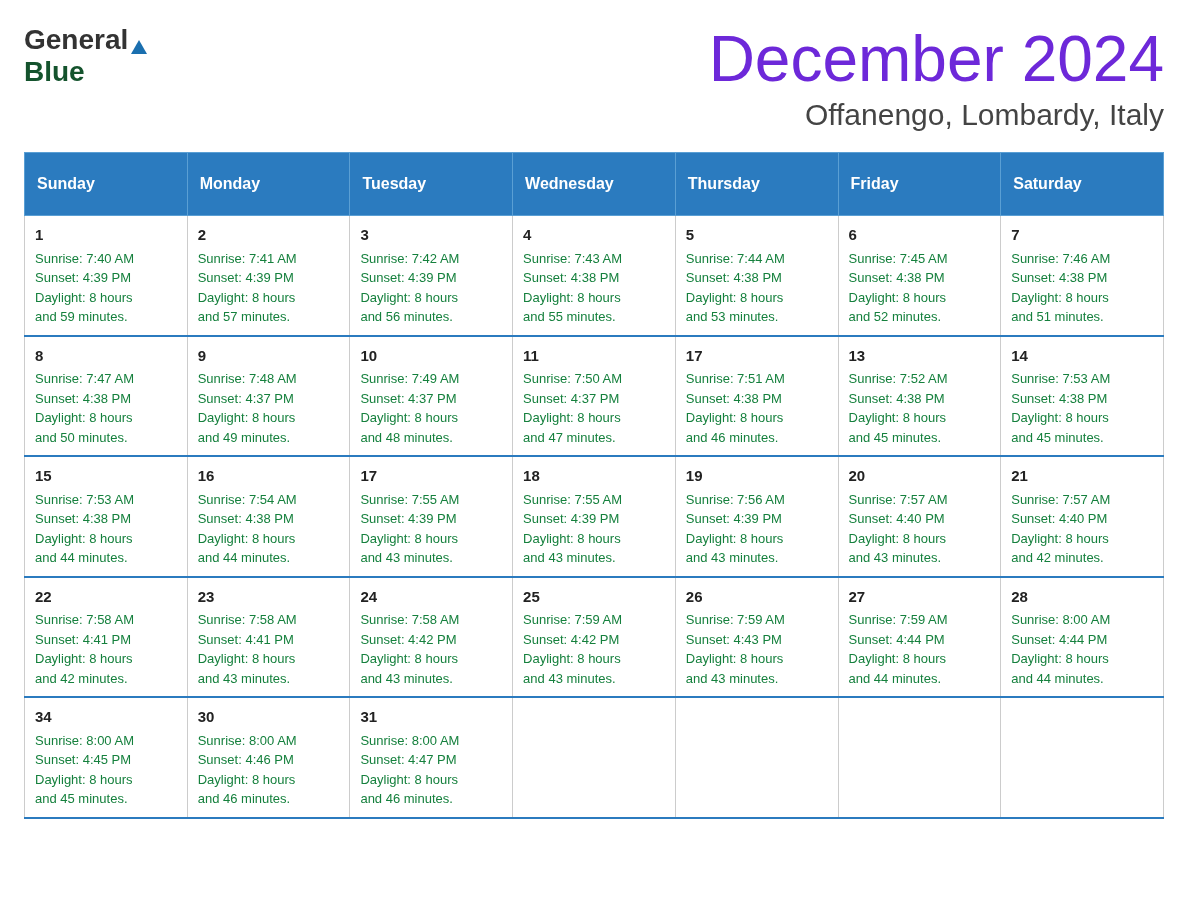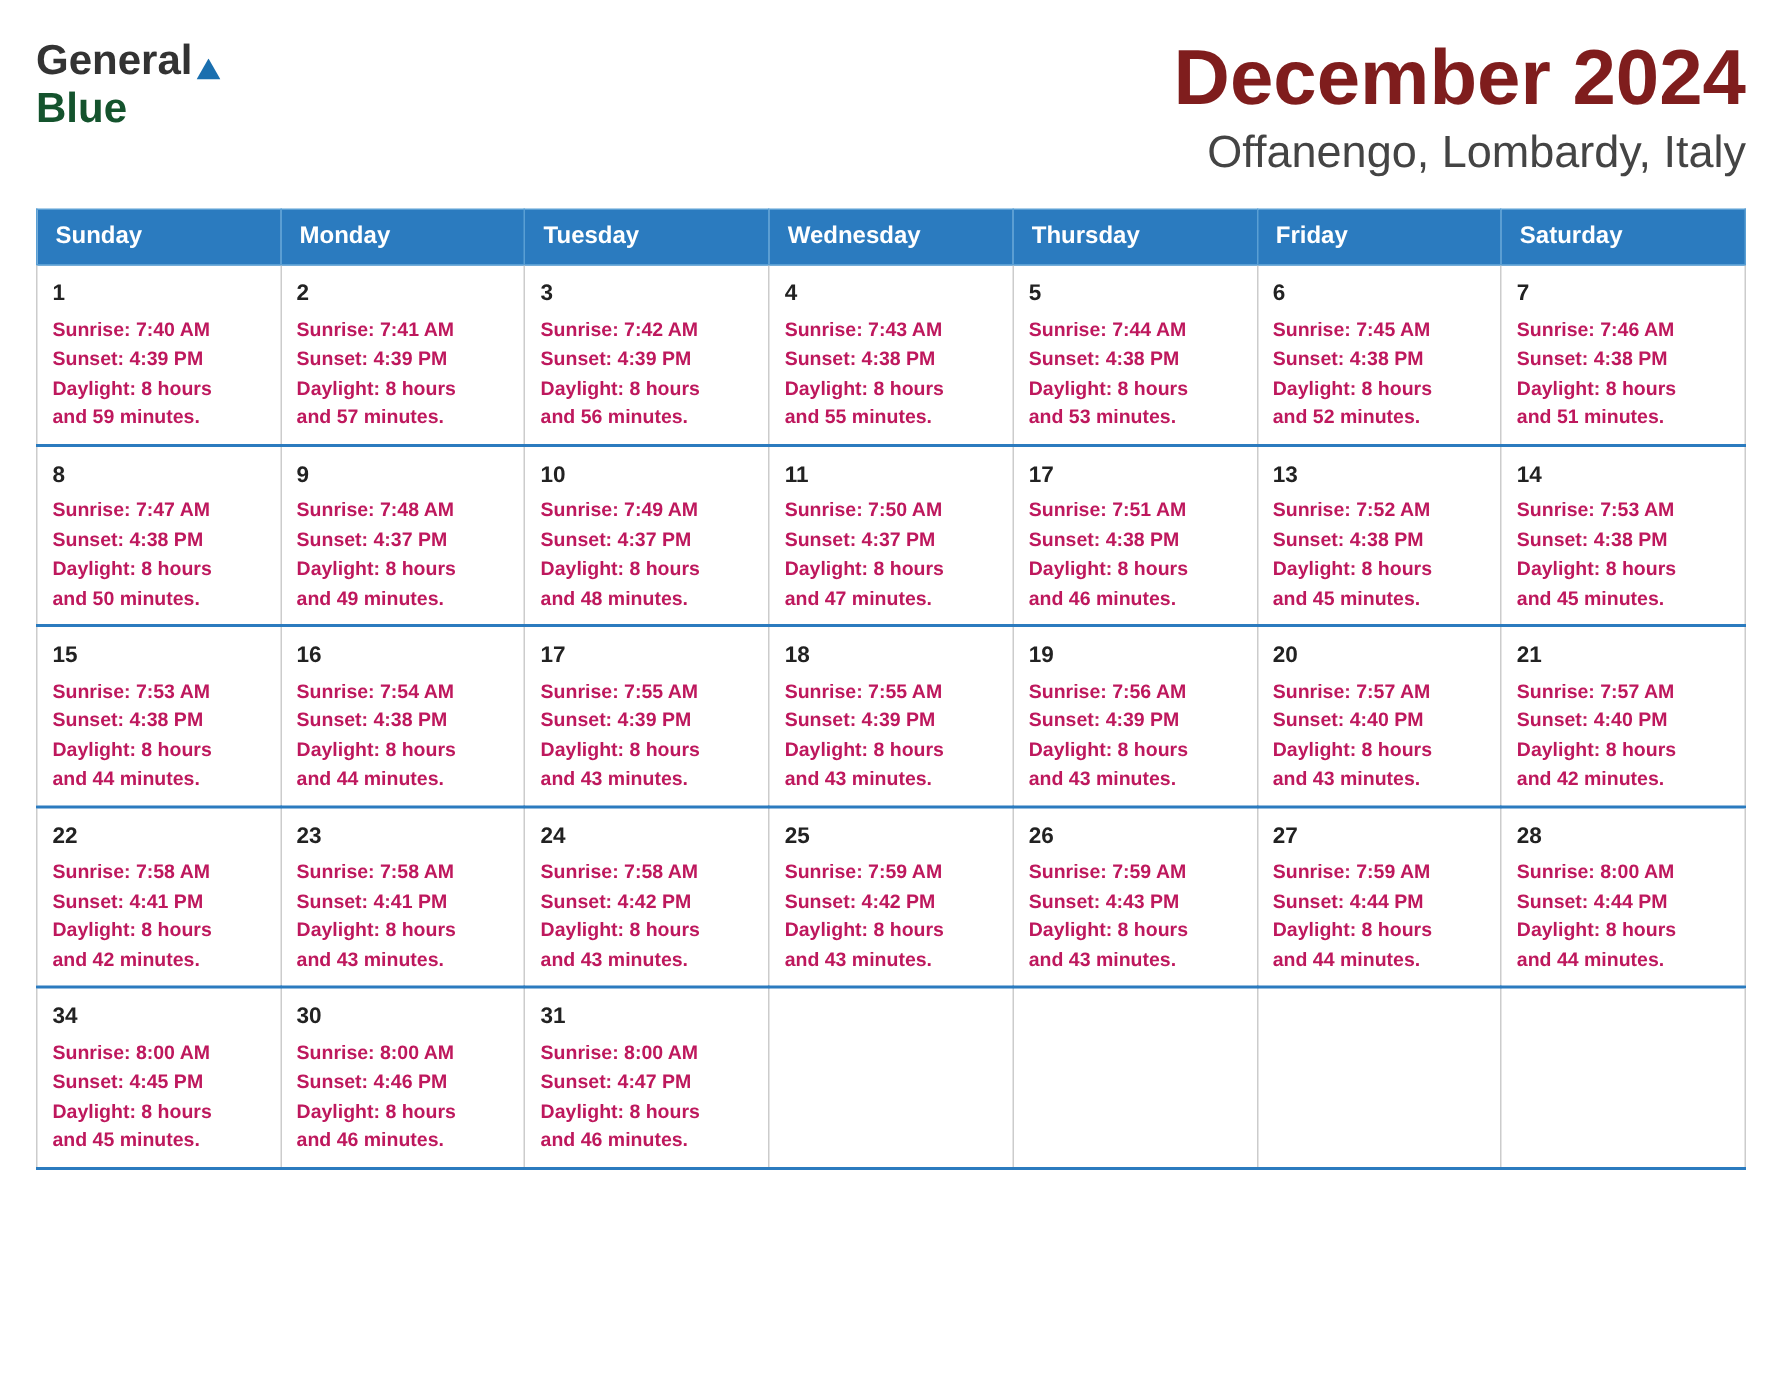--- a/index.html
+++ b/index.html
@@ -17,40 +17,40 @@
       margin-bottom: 20px;
     }
     .logo-line1 {
       display: flex;
       align-items: flex-end;
     }
     .title-block {
       text-align: right;
     }
     .calendar-title {
-      font-size: 52px;
-      font-weight: bold;
-      color: #7f1d1d;
+      font-size: 64px;
+      font-weight: normal;
+      color: #6d28d9;
       line-height: 1.1;
     }
     .calendar-subtitle {
       font-size: 30px;
       color: #444;
       margin-top: 4px;
     }
     table {
       width: 100%;
       border-collapse: collapse;
     }
     thead tr th {
       background-color: #2b7bbf;
       color: #fff;
       font-size: 16px;
       font-weight: bold;
-      padding: 9px 12px;
+      padding: 22px 12px;
       text-align: left;
       border: 1px solid #5a9fd4;
     }
     tbody tr td {
       vertical-align: top;
       border: 1px solid #ccc;
       padding: 8px 10px;
       width: 14.28%;
       font-size: 13px;
       color: #333;
@@ -61,23 +61,22 @@
     }
     .day-number {
       font-size: 15px;
       font-weight: bold;
       color: #222;
       display: block;
       margin-bottom: 2px;
     }
     .day-info {
       font-size: 13px;
-      color: #be185d;
+      color: #15803d;
       line-height: 1.5;
-      font-weight: bold;
     }
     td.empty {
       background: #fff;
     }
     .logo-wrapper {
       display: flex;
       flex-direction: column;
     }
   </style>
 </head>

